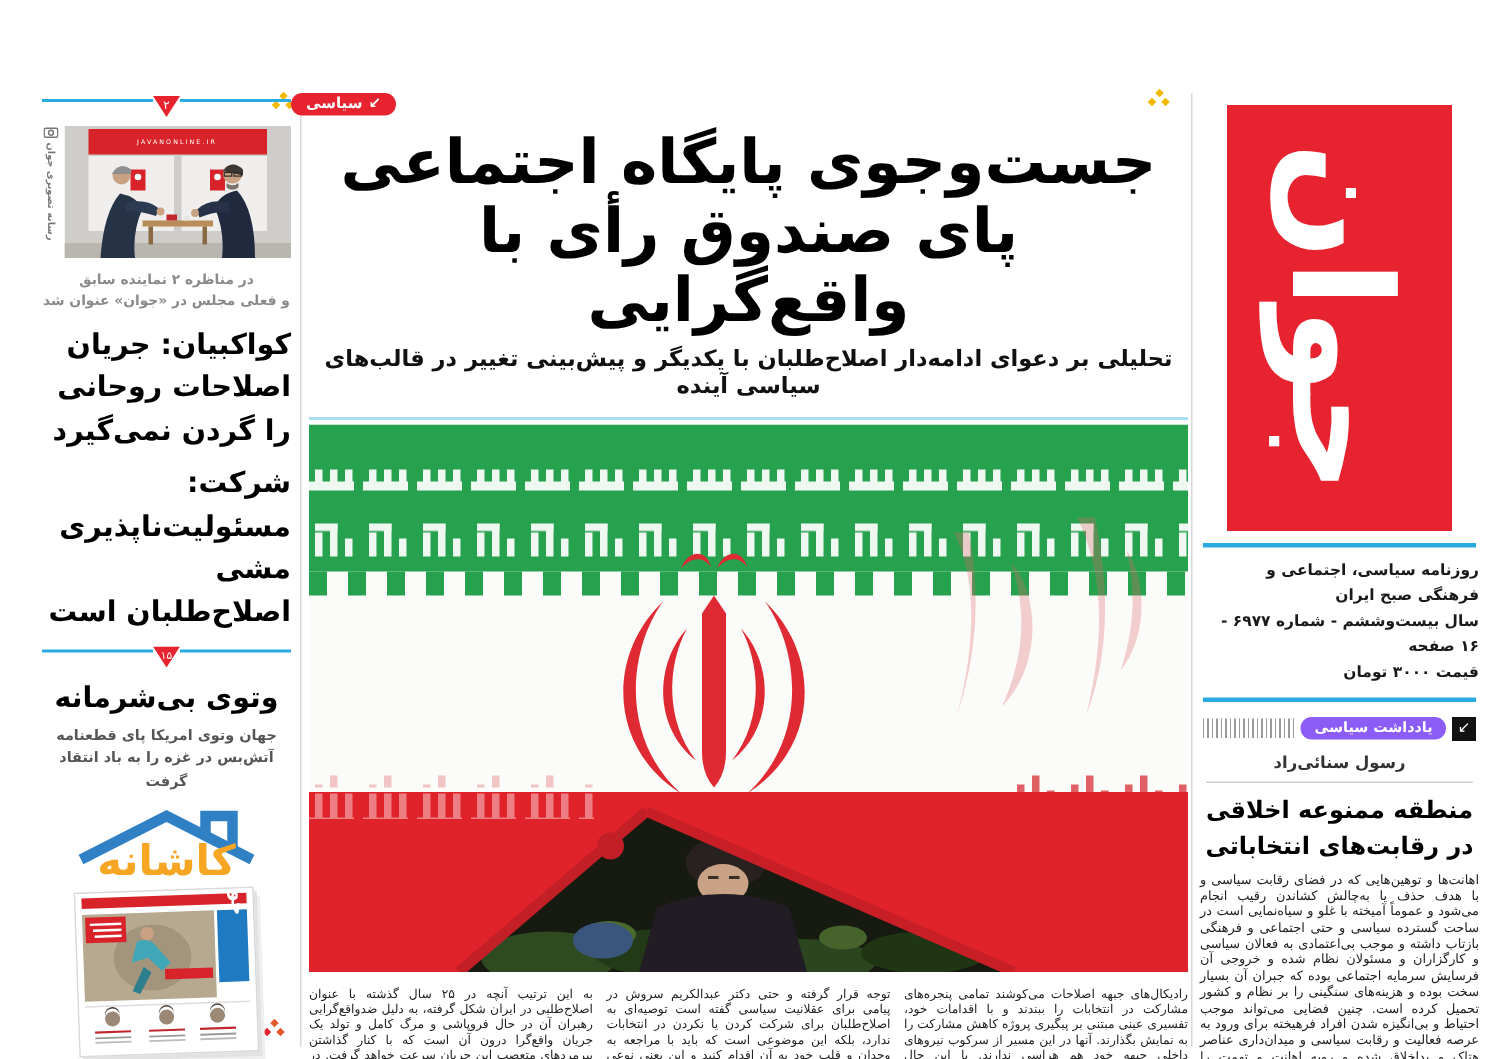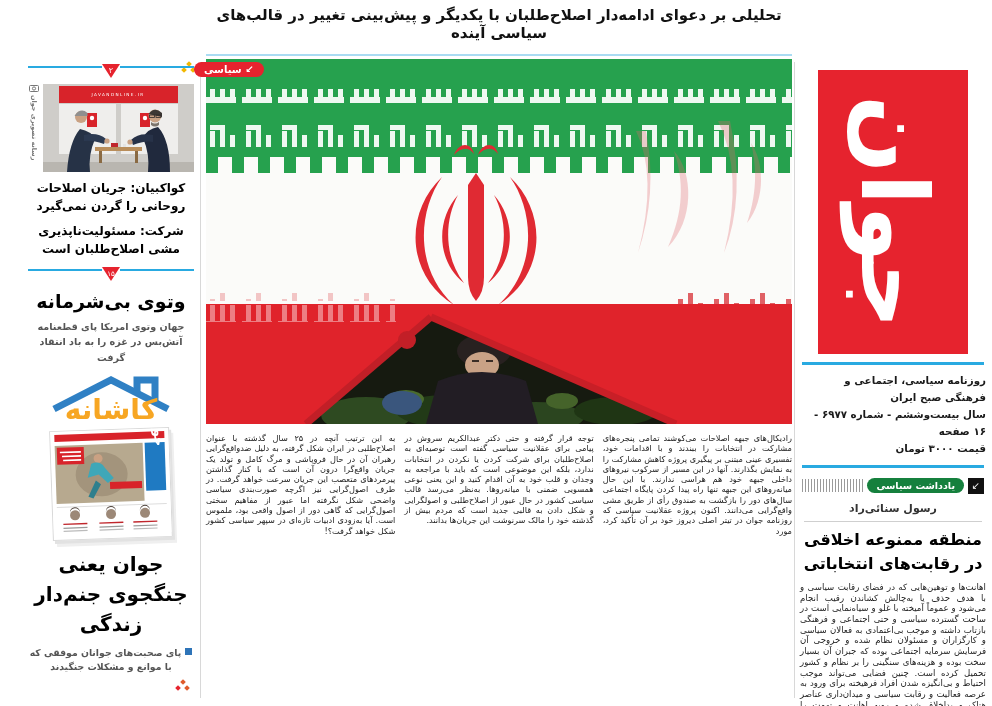--- a/index.html
+++ b/index.html
@@ -17,21 +17,21 @@
               display:flex; align-items:center; justify-content:center; overflow:hidden; }
   .logo-box span { display:block; transform:rotate(90deg); color:#fff; font-weight:bold;
                    font-size:92px; line-height:1; white-space:nowrap; letter-spacing:-4px; }
   .blue-rule { height:3px; background:#29aae1; margin:8px 2px 0; }
   .mast-info { margin-top:7px; text-align:right; font-size:10.3px; font-weight:bold;
                color:#1a1a1a; line-height:1.65; }
   .mast-info .dotted { border-bottom:1px dotted #888; display:inline-block; padding-bottom:1px; }
   .note-row { display:flex; align-items:center; gap:4px; margin:10px 2px 0; }
   .note-mark { width:16px; height:16px; background:#111; color:#fff; font-size:10px;
                display:flex; align-items:center; justify-content:center; flex:none; }
-  .note-badge { background:#15803d; color:#fff; border-radius:9px; padding:2px 9px;
+  .note-badge { background:#8b5cf6; color:#fff; border-radius:9px; padding:2px 9px;
                 font-size:9.5px; font-weight:bold; flex:none; display:flex; gap:4px; align-items:flex-start;}
   .barcode { flex:1; height:13px;
              background:repeating-linear-gradient(90deg,#9a9a9a 0 1px,transparent 1px 3px); }
   .note-author { text-align:center; font-size:11px; font-weight:bold; color:#333; margin-top:8px; }
   .thin-hr { height:1px; background:#cfcfcf; margin:6px 4px; }
   .note-title { text-align:center; font-size:16px; font-weight:900; color:#000; line-height:1.5; }
   .note-body { margin-top:6px; font-size:8.6px; line-height:10.7px; text-align:justify;
                color:#222; }
 
   
@@ -52,21 +52,21 @@
   .marker { display:flex; align-items:flex-start; height:14px; }
   .marker .ln { flex:1; height:2px; background:#29aae1; margin-top:2px; }
   .marker svg { flex:none; }
   .m-top { margin-top:64px; }
   .m-mid { margin-top:9px; }
   .debate-row { display:flex; gap:3px; margin-top:6px; }
   .photo-credit { width:12px; display:flex; flex-direction:column; align-items:center; gap:3px; }
   .photo-credit .vtxt { writing-mode:vertical-rl; font-size:6.5px; color:#777; font-weight:bold; }
   .debate-cap { margin-top:8px; text-align:center; font-size:9.2px; font-weight:bold;
                 color:#8a8a8a; line-height:1.55; }
-  .left-head { margin-top:7px; text-align:center; font-size:12px; font-weight:900;
+  .left-head { margin-top:7px; font-size:19px; font-weight:900;
                color:#000; line-height:1.5; }
   .veto-title { margin-top:9px; text-align:center; font-size:19px; font-weight:900; color:#000; }
   .veto-sub { margin-top:7px; text-align:center; font-size:9.6px; font-weight:bold;
               color:#555; line-height:1.6; }
   .kashaneh { display:block; margin:8px auto 0; }
   .thumb-wrap { width:120px; margin:4px auto 0; transform:rotate(-2deg);
                 box-shadow:2px 3px 0 #e2e2e2, 4px 6px 0 #efefef; background:#fff;
                 border:1px solid #d9d9d9; }
   .kash-cap { margin-top:10px; text-align:center; font-size:20px; font-weight:900;
               color:#000; line-height:1.5; }
@@ -131,20 +131,24 @@
     <div class="note-body">
       <span>اهانت‌ها و توهین‌هایی که در فضای رقابت سیاسی و با هدف حذف یا به‌چالش کشاندن رقیب انجام می‌شود و عموماً آمیخته با غلو و سیاه‌نمایی است در ساحت گسترده سیاسی و حتی اجتماعی و فرهنگی بازتاب داشته و موجب بی‌اعتمادی به فعالان سیاسی و کارگزاران و مسئولان نظام شده و خروجی آن فرسایش سرمایه اجتماعی بوده که جبران آن بسیار سخت بوده و هزینه‌های سنگینی را بر نظام و کشور تحمیل کرده است. چنین فضایی می‌تواند موجب احتیاط و بی‌انگیزه شدن افراد فرهیخته برای ورود به عرصه فعالیت و رقابت سیاسی و میدان‌داری عناصر هتاک و بداخلاق شده و رویه اهانت و تهمت را گسترش دهد. با توجه به همین واقعیت‌هاست که بنا بر توصیه رهبر فرزانه انقلاب اسلامی انتظار می‌رود نامزدها و حامیان آنها در رقابت‌های انتخاباتی، نزاکت و اخلاق را مراعات و از اهانت و تهمت‌زنی و سیاه‌نمایی علیه رقیب اجتناب نمایند</span>
       
     </div>
   </div>
 
   <div class="center">
     <div class="section-badge">
       <span>↙</span>
       <span>سیاسی</span>
+    </div>
+    <div class="headline">
+      <div>جست‌وجوی پایگاه اجتماعی</div>
+      <div>پای صندوق رأی با واقع‌گرایی</div>
     </div>
     <div class="subheadline">تحلیلی بر دعوای ادامه‌دار اصلاح‌طلبان با یکدیگر و پیش‌بینی تغییر در قالب‌های سیاسی آینده</div>
     <div class="light-rule"></div>
 
     <svg class="lead-photo" viewBox="0 0 586 365" aria-hidden="true">
       <defs>
         <pattern id="kuficW" width="36" height="56" patternUnits="userSpaceOnUse">
           <g fill="#ffffff" opacity="0.92">
             <rect x="0" y="38" width="30" height="6"></rect>
             <rect x="4" y="16" width="5" height="24"></rect>
@@ -283,20 +287,24 @@
 
       <div class="photo-credit">
         <svg width="10" height="8" viewBox="0 0 10 8">
           <rect x="0.5" y="1.5" width="9" height="6" rx="1" fill="none" stroke="#777" stroke-width="1"></rect>
           <circle cx="5" cy="4.5" r="1.6" fill="none" stroke="#777" stroke-width="1"></circle>
         </svg>
         <span class="vtxt">رسانه تصویری جوان</span>
       </div>
     </div>
 
+    <div class="debate-cap">
+      <div>در مناظره ۲ نماینده سابق</div>
+      <div>و فعلی مجلس در «جوان» عنوان شد</div>
+    </div>
 
     <div class="left-head">کواکبیان: جریان اصلاحات روحانی را گردن نمی‌گیرد</div>
     <div class="left-head">شرکت: مسئولیت‌ناپذیری مشی اصلاح‌طلبان است</div>
 
     <div class="marker m-mid">
       <span class="ln"></span>
       <svg width="18" height="14" viewBox="0 0 18 14">
         <polygon points="0,0 18,0 9,14" fill="#e6232e"></polygon>
         <text x="9" y="8.5" text-anchor="middle" font-size="7" fill="#fff">۱۵</text>
       </svg>

